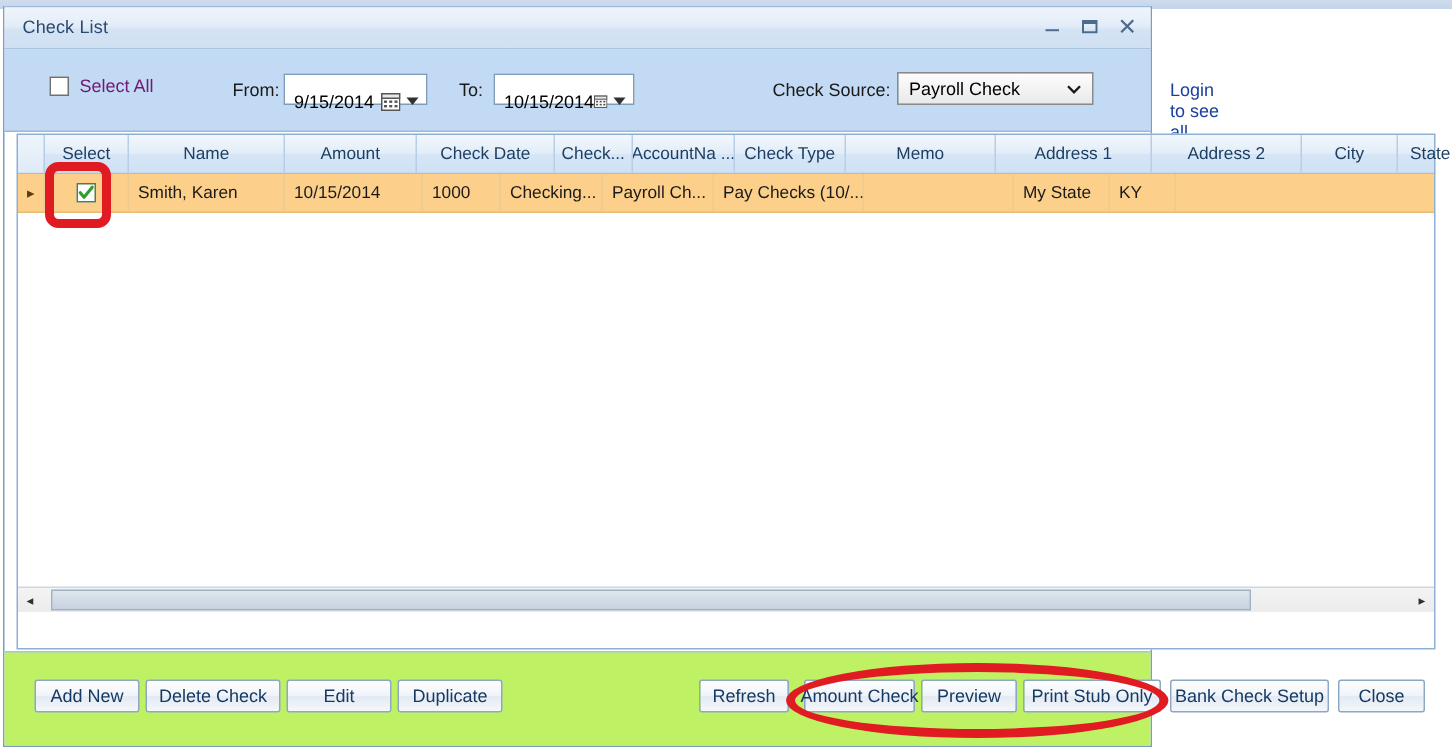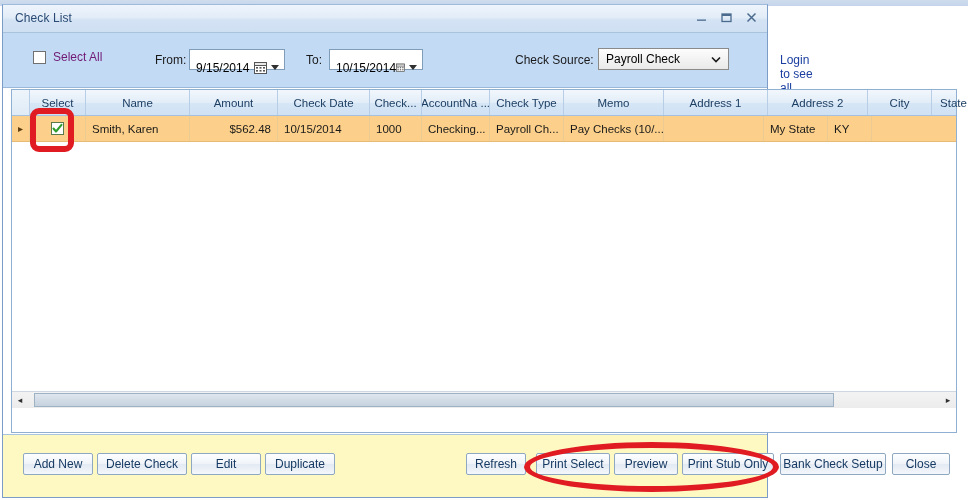--- a/index.html
+++ b/index.html
@@ -131,21 +131,21 @@
   .sb-track{flex:1;height:17px;position:relative;}
   .sb-thumb{
     position:absolute;left:6px;top:1px;width:800px;height:14px;
     background:linear-gradient(#dfe6ee,#c6d2de);
     border:1px solid #9eb2c6;box-sizing:border-box;
   }
 
   
   .btmbar{
     position:absolute;left:0;bottom:0;width:100%;height:63px;
-    background:#fef9c3;border-top:1px solid #a8c3de;box-sizing:border-box;
+    background:#bef264;border-top:1px solid #a8c3de;box-sizing:border-box;
   }
   .btn{
     position:absolute;height:22px;
     background:linear-gradient(#fdfeff 0%,#f0f4f9 48%,#e3eaf3 52%,#f4f7fb 100%);
     border:1px solid #8fa8c2;border-radius:2px;box-sizing:border-box;
     display:flex;align-items:center;justify-content:center;
     font-size:12px;color:#163a63;cursor:default;
     white-space:nowrap;
   }
 
@@ -273,21 +273,20 @@
             <div class="grow">
               <div class="gc ctr ind" style="width: 18px; flex: 0 0 18px;">▸</div>
               <div class="gc ctr" style="width: 56px; flex: 0 0 56px;">
                 <span class="rowcheck">
                   <svg width="11" height="11" viewBox="0 0 11 11">
                     <path d="M1.5 5.5 L4 8.5 L9.5 1.8" stroke="#2f9e2f" stroke-width="2.1" fill="none" stroke-linecap="round" stroke-linejoin="round"></path>
                   </svg>
                 </span>
               </div>
               <div class="gc" style="width: 104px; flex: 0 0 104px;">Smith, Karen</div>
-              <div class="gc num" style="width: 88px; flex: 0 0 88px;">$562.48</div>
               <div class="gc" style="width: 92px; flex: 0 0 92px;">10/15/2014</div>
               <div class="gc" style="width: 52px; flex: 0 0 52px;">1000</div>
               <div class="gc" style="width: 68px; flex: 0 0 68px;">Checking...</div>
               <div class="gc" style="width: 74px; flex: 0 0 74px;">Payroll Ch...</div>
               <div class="gc" style="width: 100px; flex: 0 0 100px;">Pay Checks (10/...</div>
               <div class="gc" style="width: 100px; flex: 0 0 100px;"></div>
               <div class="gc" style="width: 64px; flex: 0 0 64px;">My State</div>
               <div class="gc" style="width: 44px; flex: 0 0 44px;">KY</div>
             </div>
           </div>
@@ -302,21 +301,21 @@
       </div>
     </div>
 
     <div class="btmbar">
       <div id="footer-buttons">
           <div class="btn" style="left: 20px; width: 70px; top: 18px;">Add New</div>
           <div class="btn" style="left: 94px; width: 90px; top: 18px;">Delete Check</div>
           <div class="btn" style="left: 188px; width: 70px; top: 18px;">Edit</div>
           <div class="btn" style="left: 262px; width: 70px; top: 18px;">Duplicate</div>
           <div class="btn" style="left: 463px; width: 60px; top: 18px;">Refresh</div>
-          <div class="btn" style="left: 533px; width: 74px; top: 18px;">Print Select</div>
+          <div class="btn" style="left: 533px; width: 74px; top: 18px;">Amount Check</div>
           <div class="btn" style="left: 611px; width: 64px; top: 18px;">Preview</div>
           <div class="btn" style="left: 679px; width: 92px; top: 18px;">Print Stub Only</div>
           <div class="btn" style="left: 777px; width: 106px; top: 18px;">Bank Check Setup</div>
           <div class="btn" style="left: 889px; width: 58px; top: 18px;">Close</div>
         </div>
     </div>
 
   </div>
 
   <div class="anno-rect"></div>

